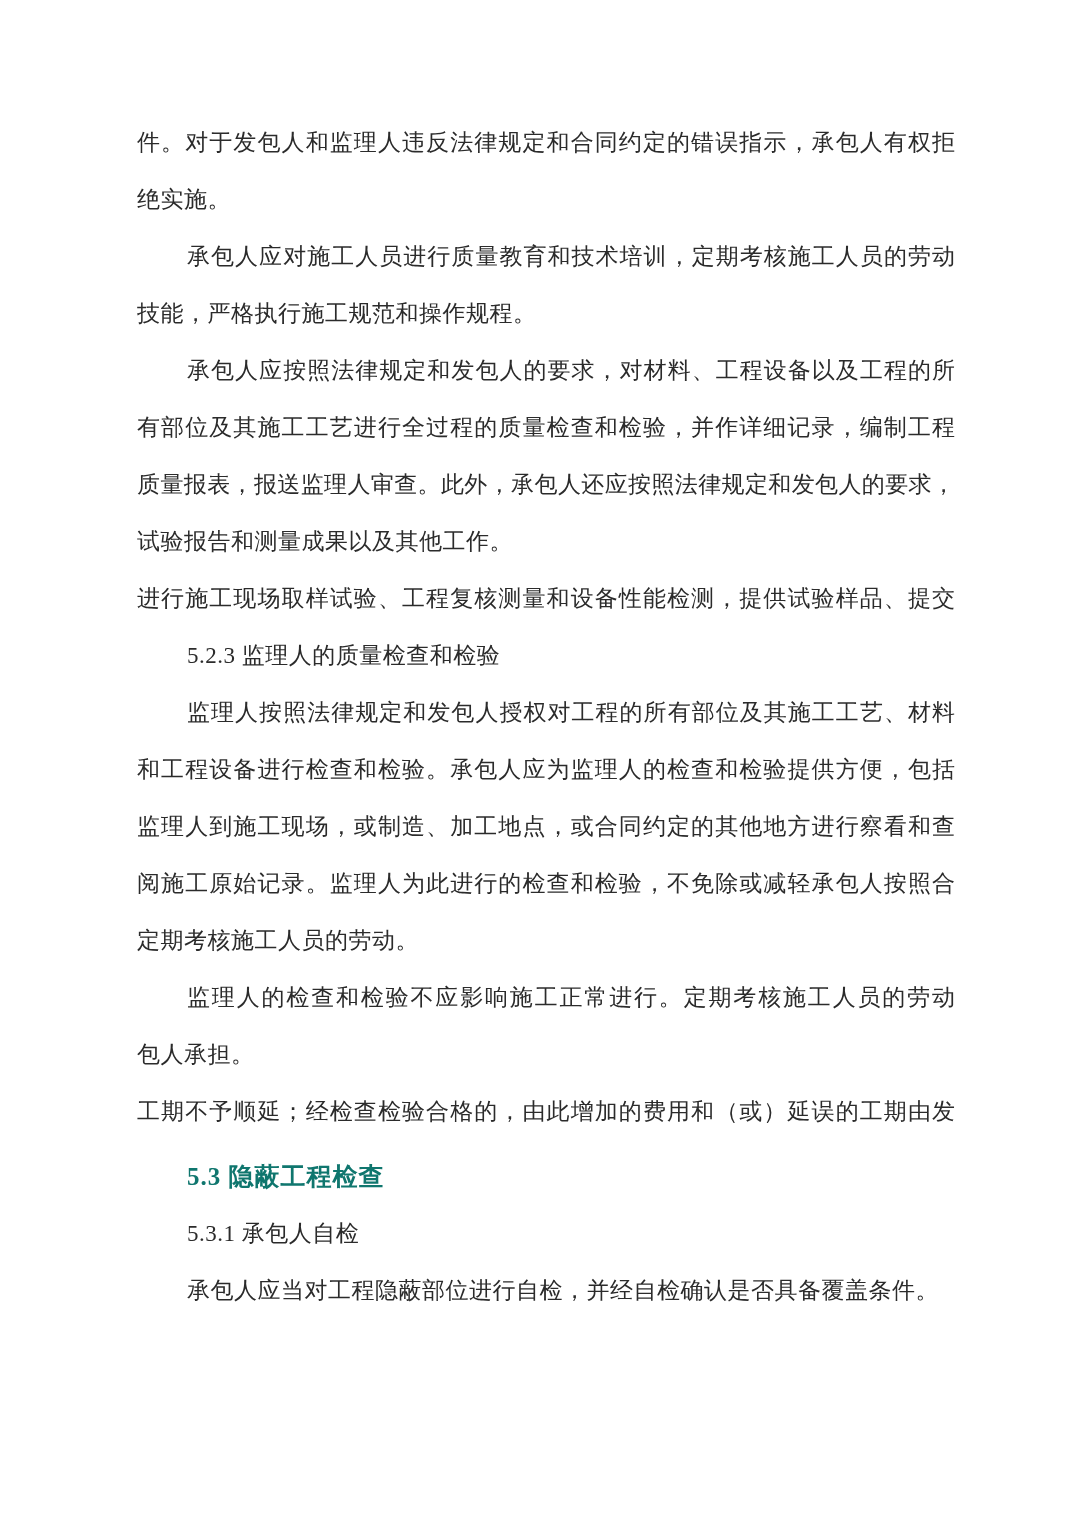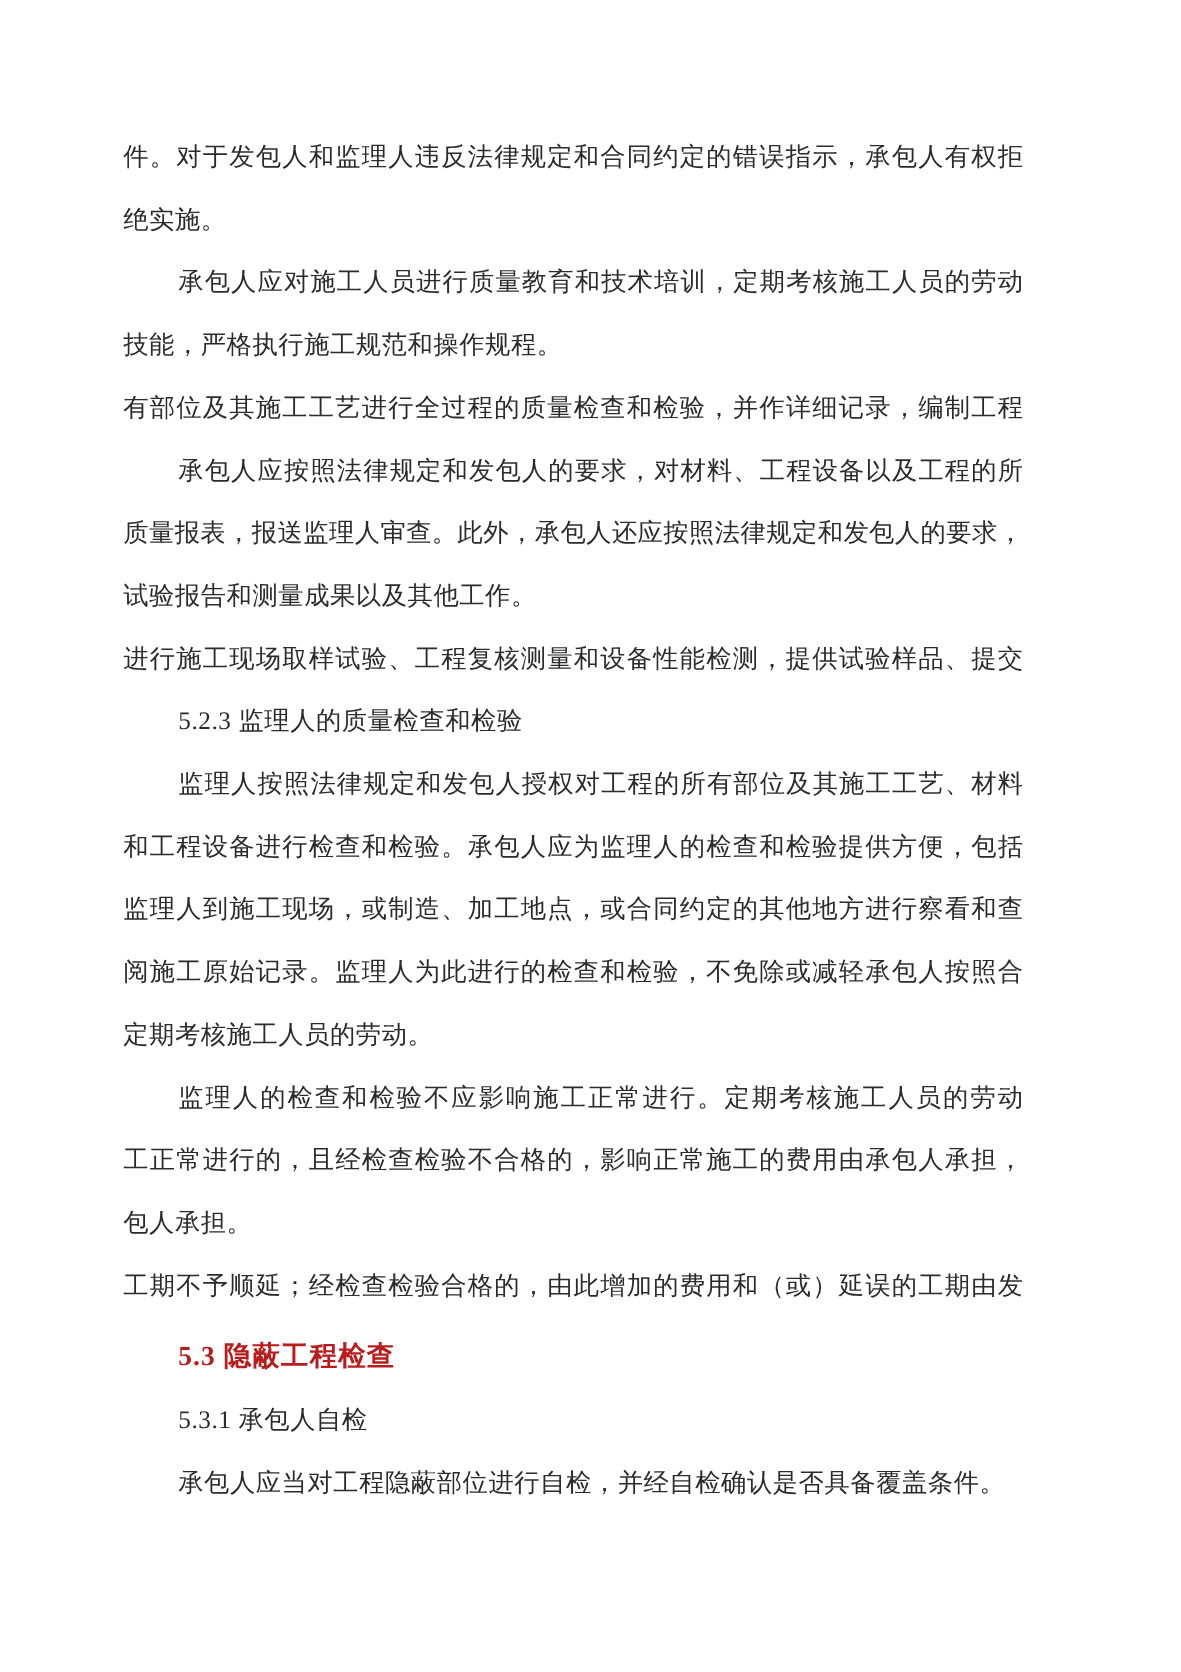--- a/index.html
+++ b/index.html
@@ -9,21 +9,21 @@
   }
   body {
     width: 1074px;
     height: 1520px;
     position: relative;
     font-family: "Liberation Serif", "DejaVu Serif", serif;
     overflow: hidden;
   }
   .page {
     position: absolute;
-    left: 112px;
+    left: 137px;
     top: 114px;
     width: 818px;
   }
   .ln {
     height: 57px;
     line-height: 57px;
     font-size: 23px;
     color: #2b2b2b;
     font-weight: 400;
     overflow: hidden;
@@ -36,44 +36,43 @@
     text-align-last: justify;
     text-justify: inter-character;
     letter-spacing: 0;
   }
   .ind {
     text-indent: 50px;
   }
   .hd {
     font-size: 25px;
     font-weight: 700;
-    color: #b91c1c;
+    color: #0f766e;
     margin-top: 8px;
     letter-spacing: 1px;
   }
 </style>
 </head>
 <body>
 
 <div class="page">
   <div class="ln jf">件。对于发包人和监理人违反法律规定和合同约定的错误指示，承包人有权拒</div>
   <div class="ln">绝实施。</div>
   <div class="ln ind jf">承包人应对施工人员进行质量教育和技术培训，定期考核施工人员的劳动</div>
   <div class="ln">技能，严格执行施工规范和操作规程。</div>
+  <div class="ln ind jf">承包人应按照法律规定和发包人的要求，对材料、工程设备以及工程的所</div>
   <div class="ln jf">有部位及其施工工艺进行全过程的质量检查和检验，并作详细记录，编制工程</div>
-  <div class="ln ind jf">承包人应按照法律规定和发包人的要求，对材料、工程设备以及工程的所</div>
   <div class="ln jf">质量报表，报送监理人审查。此外，承包人还应按照法律规定和发包人的要求，</div>
   <div class="ln">试验报告和测量成果以及其他工作。</div>
   <div class="ln jf">进行施工现场取样试验、工程复核测量和设备性能检测，提供试验样品、提交</div>
   <div class="ln ind">5.2.3 监理人的质量检查和检验</div>
   <div class="ln ind jf">监理人按照法律规定和发包人授权对工程的所有部位及其施工工艺、材料</div>
   <div class="ln jf">和工程设备进行检查和检验。承包人应为监理人的检查和检验提供方便，包括</div>
   <div class="ln jf">监理人到施工现场，或制造、加工地点，或合同约定的其他地方进行察看和查</div>
   <div class="ln jf">阅施工原始记录。监理人为此进行的检查和检验，不免除或减轻承包人按照合</div>
   <div class="ln">定期考核施工人员的劳动。</div>
   <div class="ln ind jf">监理人的检查和检验不应影响施工正常进行。定期考核施工人员的劳动</div>
-  <div class="ln jf">工正常进行的，且经检查检验不合格的，影响正常施工的费用由承包人承担，</div>
   <div class="ln">包人承担。</div>
   <div class="ln jf">工期不予顺延；经检查检验合格的，由此增加的费用和（或）延误的工期由发</div>
   <div class="ln ind hd">5.3 隐蔽工程检查</div>
   <div class="ln ind">5.3.1 承包人自检</div>
   <div class="ln ind">承包人应当对工程隐蔽部位进行自检，并经自检确认是否具备覆盖条件。</div>
 </div>
 
 </body></html>

